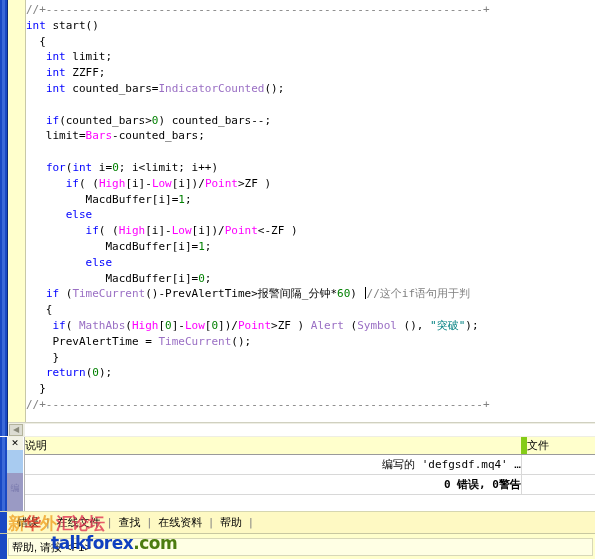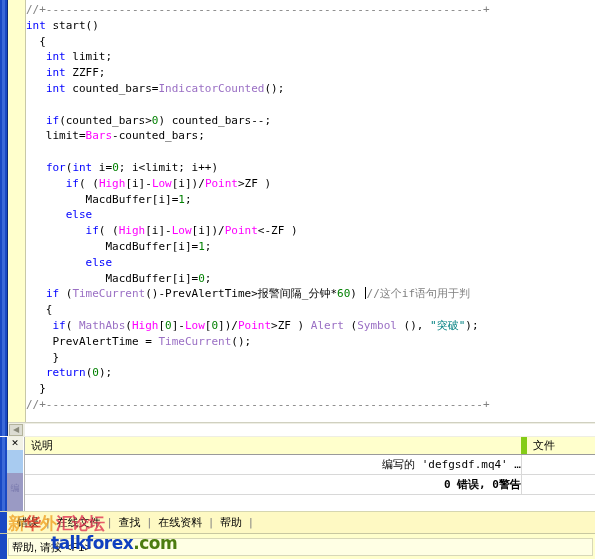--- a/index.html
+++ b/index.html
@@ -199,21 +199,21 @@
     border-bottom: 1px solid #9a9a9a;
   }
   .grid-head .col {
     position: absolute;
     top: 0;
     height: 17px;
     line-height: 17px;
     font-family: "DejaVu Sans", sans-serif;
     font-size: 11px;
     color: #000;
-    padding-left: 6px;
+    padding-left: 0;
     box-sizing: border-box;
   }
   .grid-head .col-desc { left: 0; width: 496px; }
   .grid-head .col-file { left: 496px; right: 0; border-left: 6px solid #84cc16; }
 
   .grid-row {
     position: relative;
     height: 19px;
     border-bottom: 1px solid #d8d8d8;
   }

